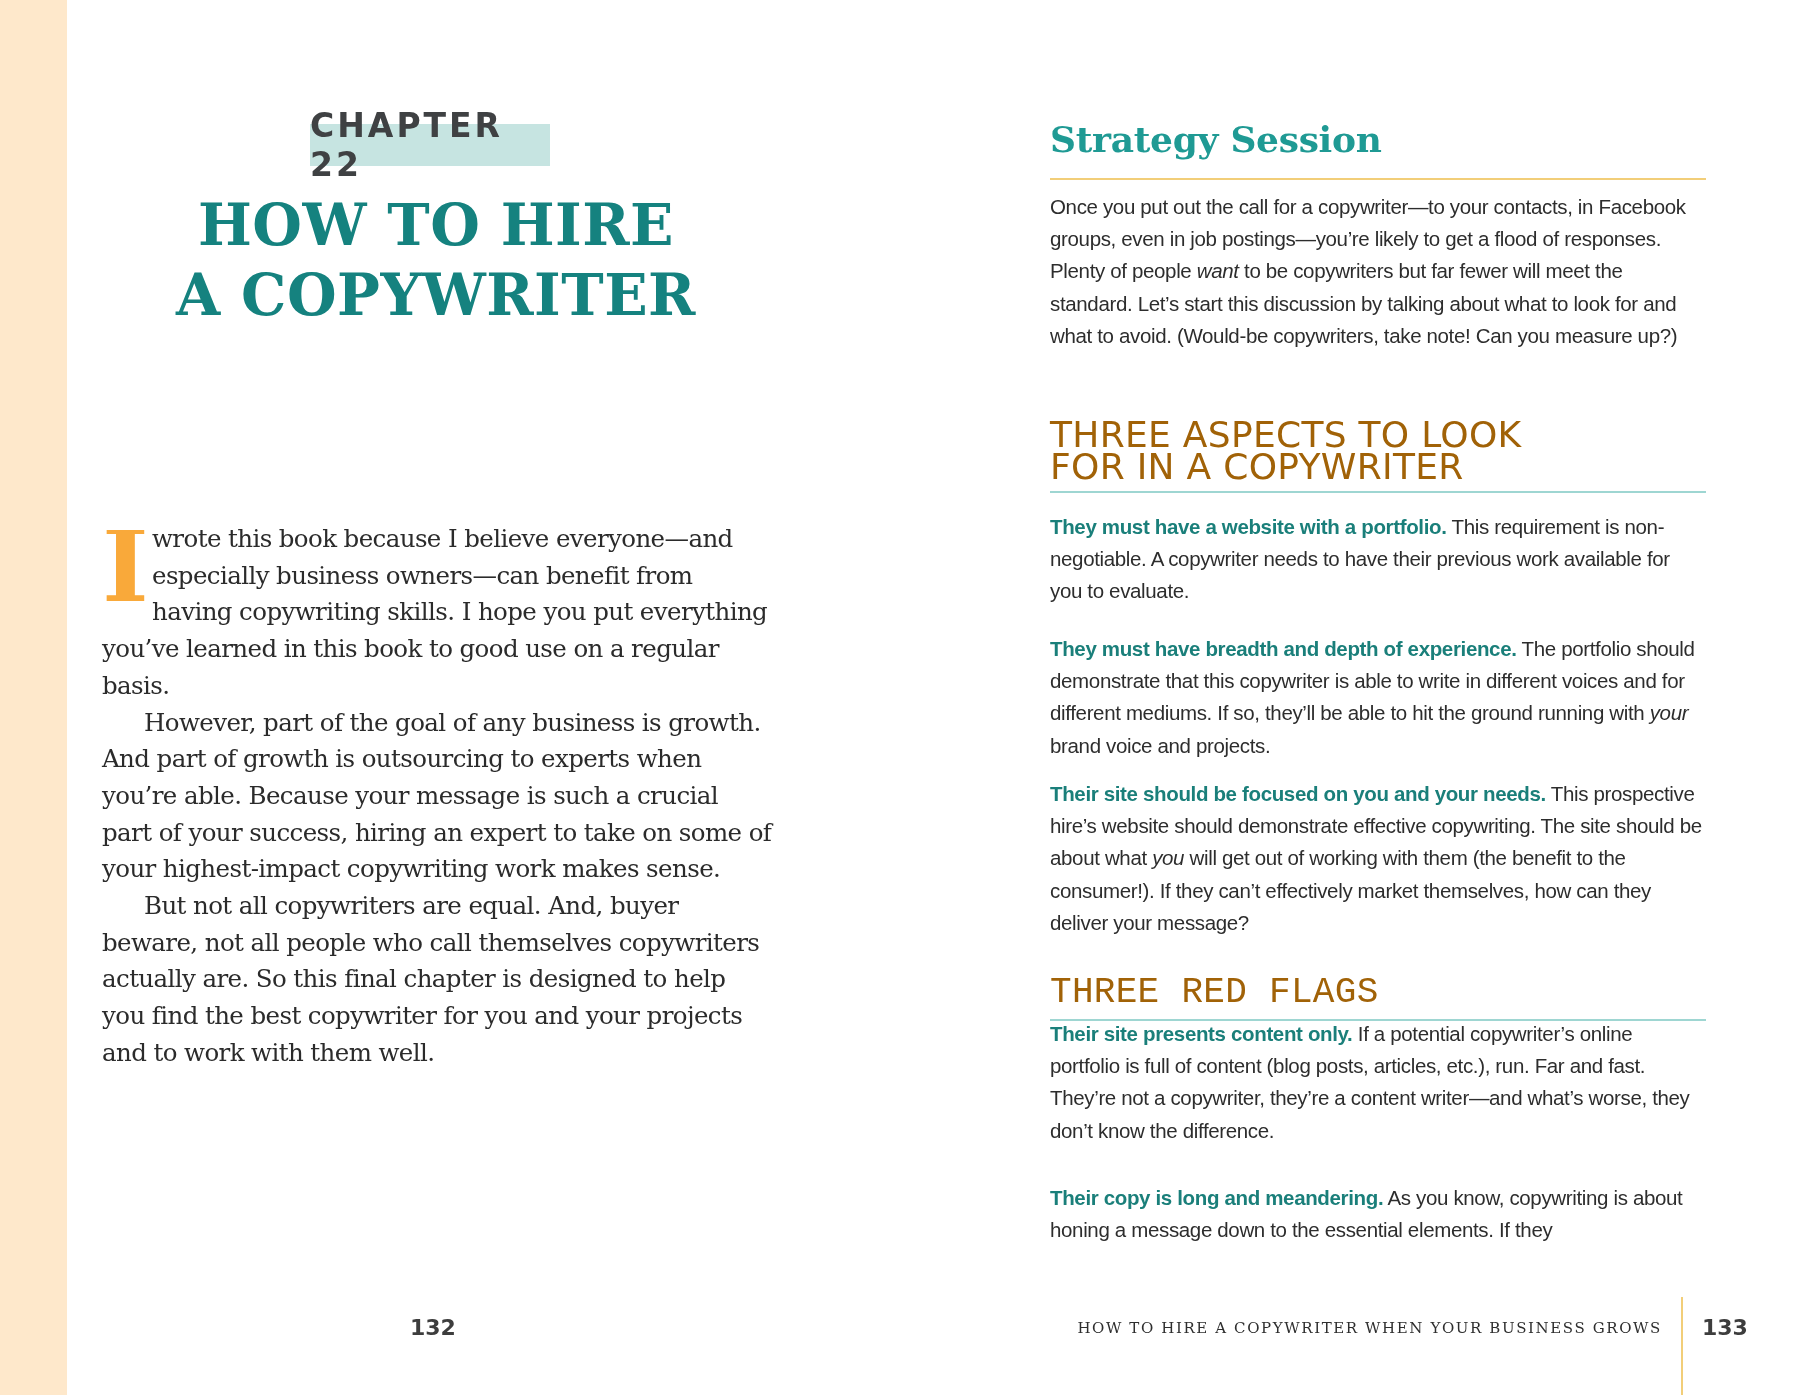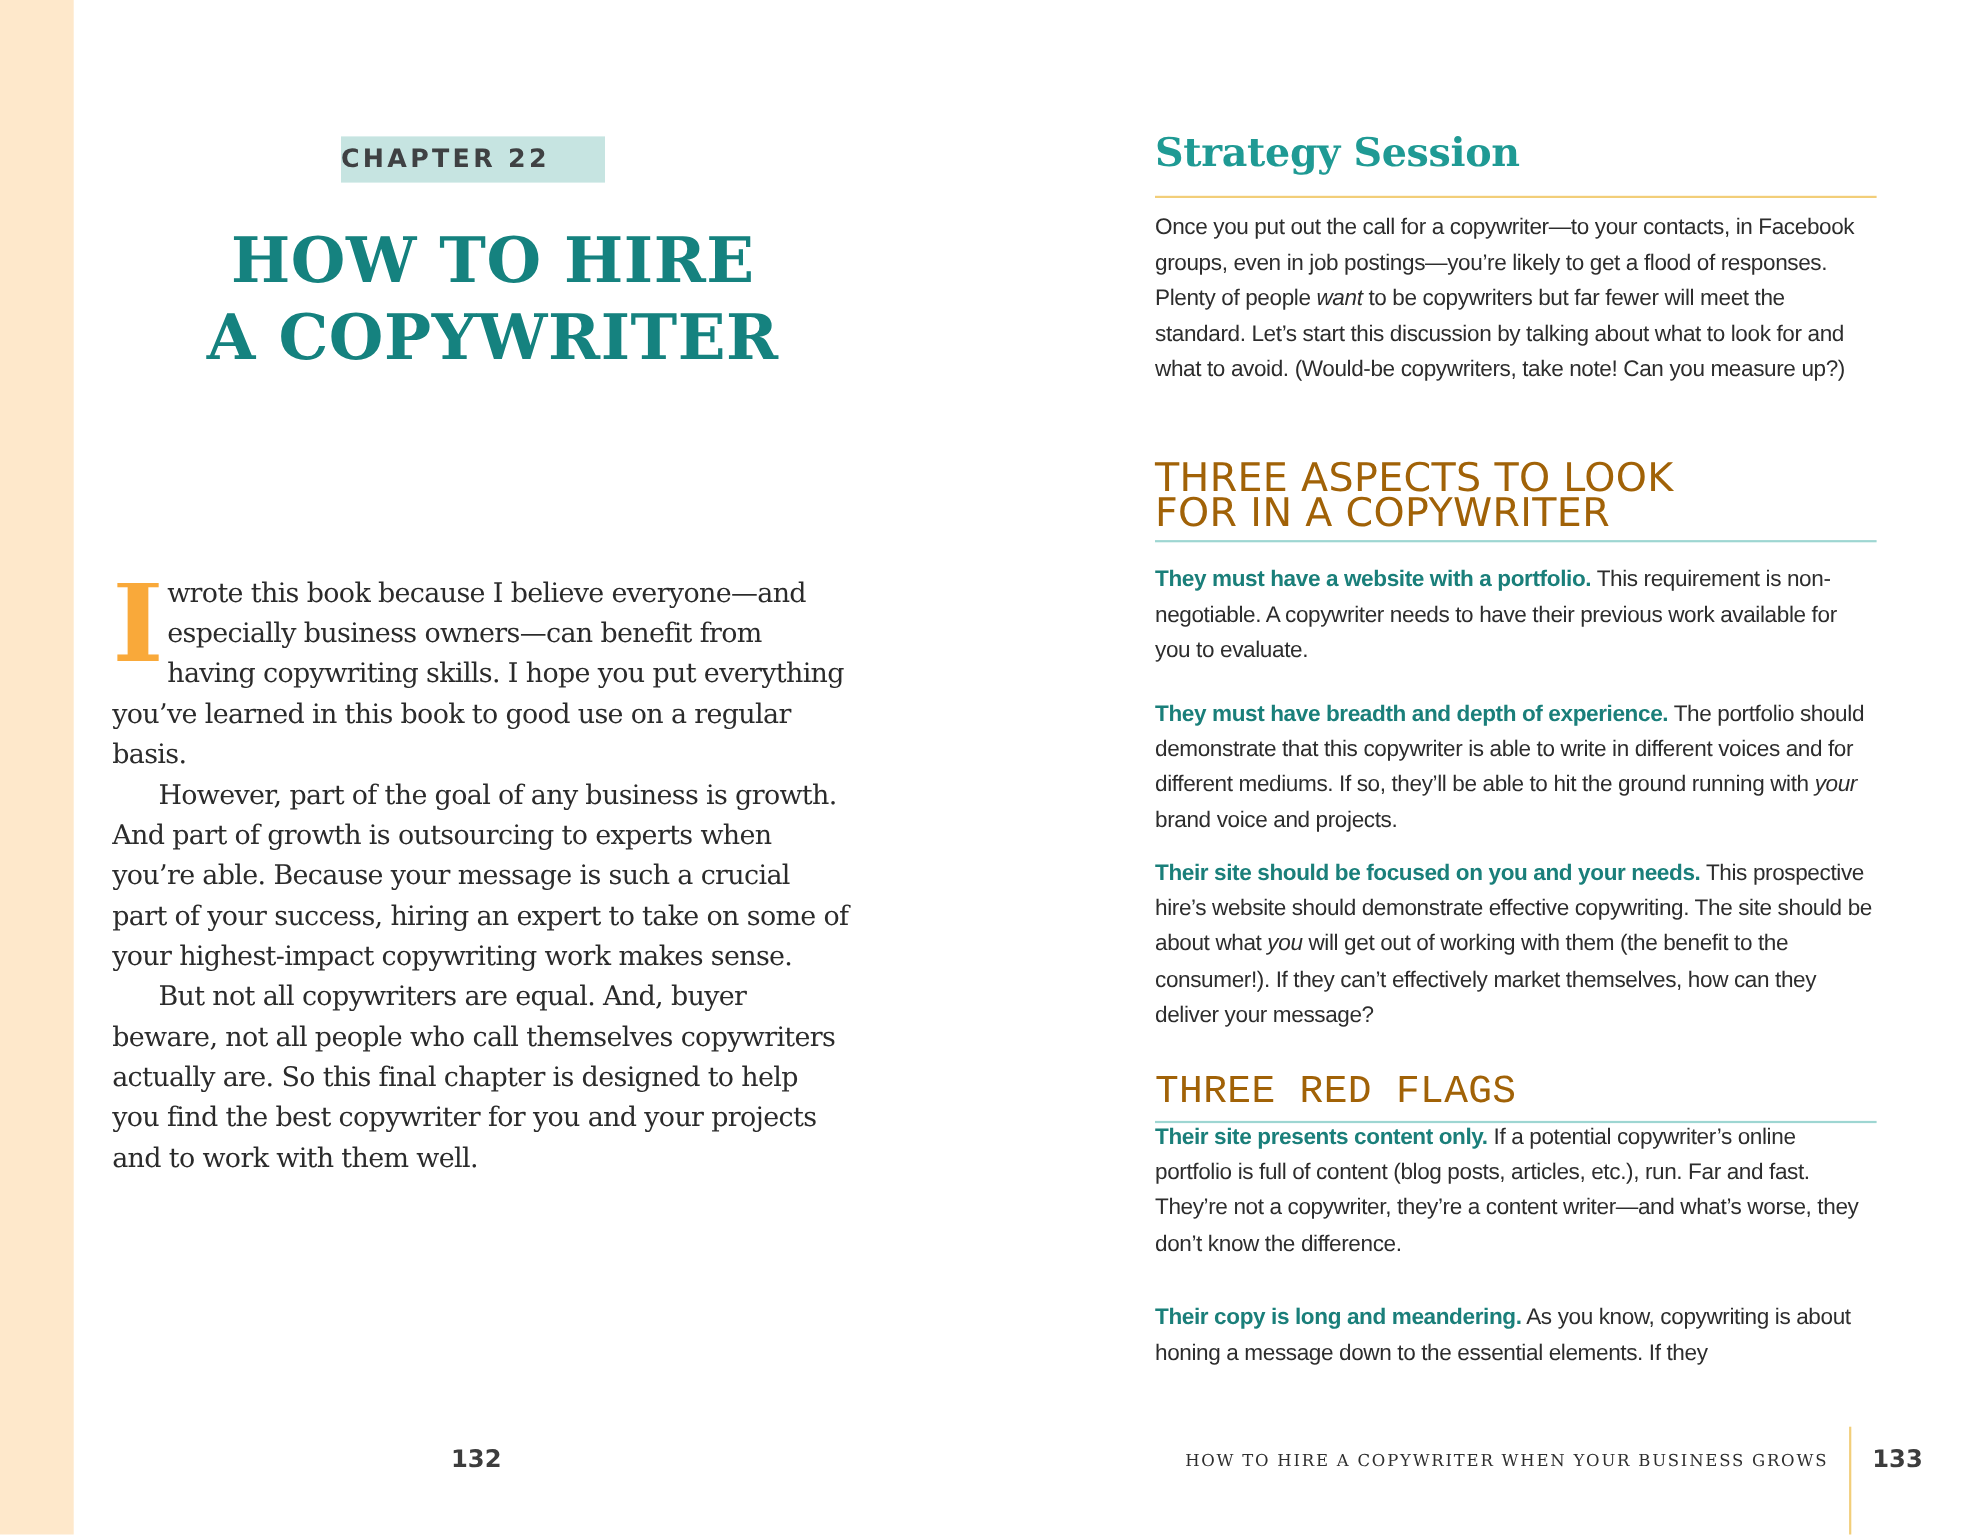--- a/index.html
+++ b/index.html
@@ -5,25 +5,25 @@
   html, body { margin:0; padding:0; }
   body {
     width:1807px; height:1395px; position:relative; overflow:hidden;
     background:#ffffff; color:#2b2b2b;
   }
   .edge-strip { position:absolute; left:0; top:0; width:67px; height:1395px; background:#FEE8CB; }
 
   .chapter-badge {
     position:absolute; left:310px; top:124px; width:240px; height:42px;
     background:#C6E4E1; display:flex; align-items:center; justify-content:flex-start;
-    font-family:"DejaVu Sans", sans-serif; font-weight:bold; font-size:23px;
+    font-family:"DejaVu Sans", sans-serif; font-weight:bold; font-size:33px;
     letter-spacing:3px; color:#3f4143;
   }
   .chapter-title {
-    position:absolute; left:110px; top:186px; width:644px; margin:16px;
+    position:absolute; left:110px; top:186px; width:644px; margin:4px;
     text-align:center; font-family:"DejaVu Serif", serif; font-weight:bold;
     font-size:57px; line-height:69.5px; color:#15827F; letter-spacing:0.5px;
   }
   .chapter-title span { display:block; white-space:nowrap; }
 
   .body-left {
     position:absolute; left:102px; top:521px; width:670px;
     font-family:"DejaVu Serif", serif; font-size:24.5px; line-height:36.7px;
     color:#2b2b2b; letter-spacing:-0.6px;
   }

